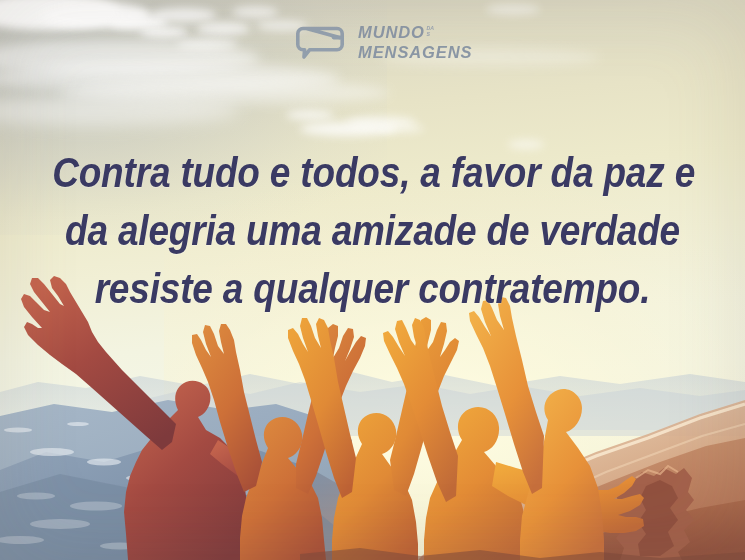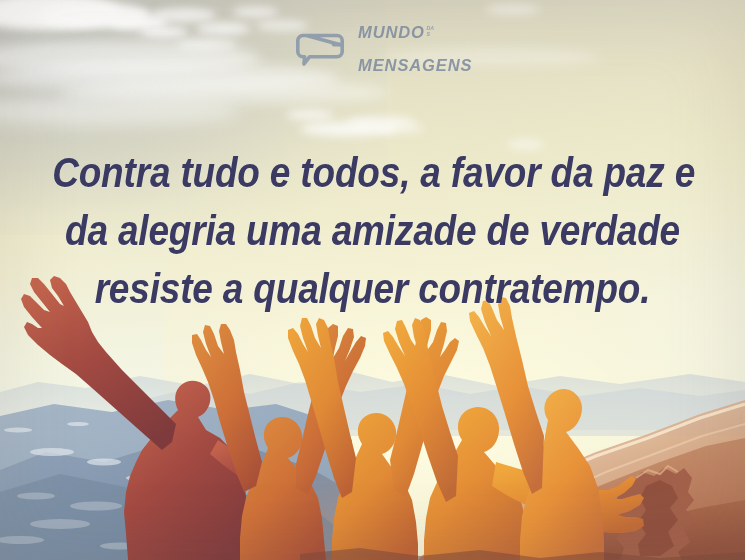--- a/index.html
+++ b/index.html
@@ -86,21 +86,21 @@
     line-height:1.0;
   }
   .logo-row {
     display:flex; align-items:flex-start;
     font-weight:bold;
     letter-spacing:0.055em;
     color:#8b97a6;
     font-size:16.5px;
     font-family:"Liberation Sans", sans-serif;
   }
-  .logo-row.r2 { margin-top:16px; }
+  .logo-row.r2 { margin-top:3px; }
   .logo-sup {
     display:inline-flex; flex-direction:column;
     font-size:5.2px; line-height:1.15;
     letter-spacing:0.04em;
     margin-left:1.5px; margin-top:2px;
     font-weight:bold;
     color:#9aa5b2;
   }
 
   

